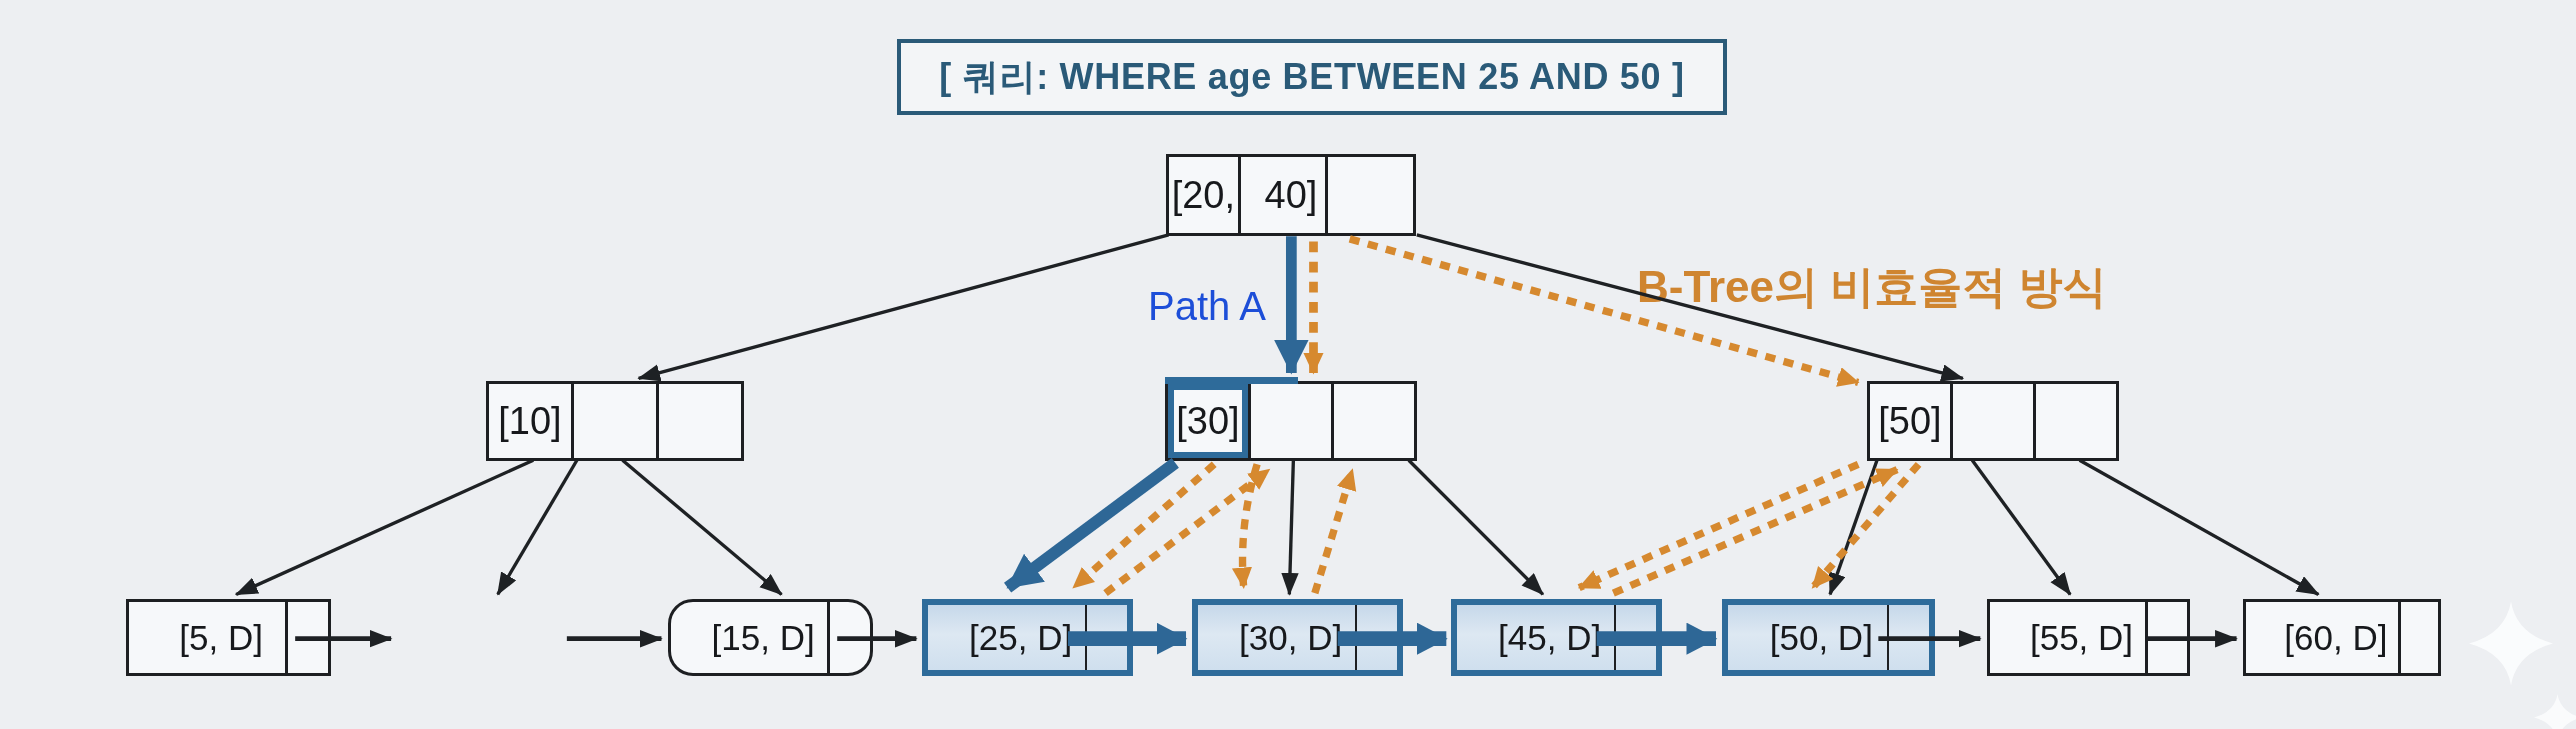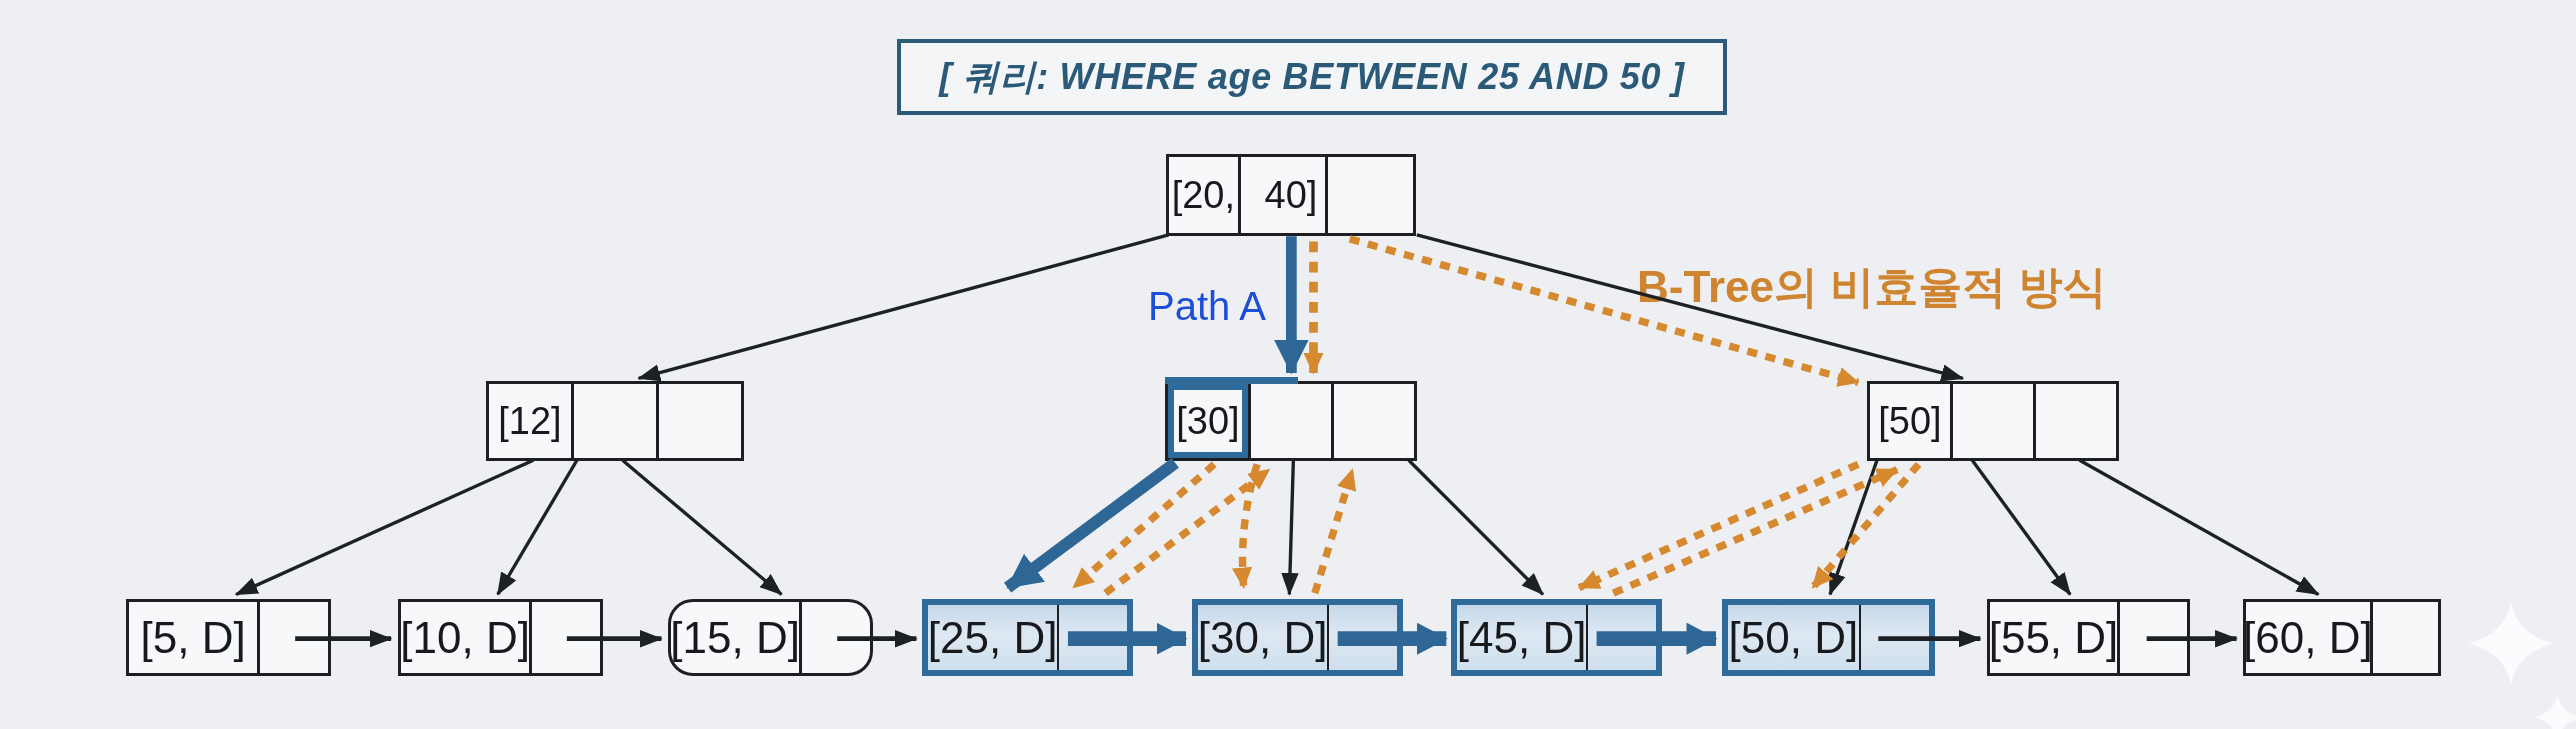--- a/index.html
+++ b/index.html
@@ -8,21 +8,20 @@
     background:#edeff2;
     font-family:"Liberation Sans", sans-serif;
     color:#17191c;
   }
   
   .title-box{
     position:absolute;left:897px;top:39px;width:830px;height:76px;
     border:4px solid #2a5a78;background:#f3f5f7;
     display:flex;align-items:center;justify-content:center;
     box-sizing:border-box;
-    font-style:italic;
   }
   .title-box span{
     font-size:36px;font-weight:600;color:#2a5a78;letter-spacing:0.7px;white-space:nowrap;
   }
   
   .inode{
     position:absolute;display:flex;box-sizing:border-box;
     border:3.4px solid #1d1f22;background:#f6f8fa;
   }
   .inode .cell{
@@ -34,21 +33,21 @@
   .inode .cell.hl-cell{box-shadow:inset 0 0 0 6px #2e6b9a;}
   .blue-top-bar{position:absolute;background:#2e6b9a;}
   
   .leaf{
     position:absolute;top:599px;height:77px;display:flex;box-sizing:border-box;
     border:3.4px solid #1d1f22;background:#f6f8fa;
   }
   .leaf .leaf-main{
     width:66%;display:flex;align-items:center;justify-content:center;
     border-right:3.4px solid #1d1f22;box-sizing:border-box;
-    font-size:44px;font-weight:500;white-space:nowrap;
+    font-size:35px;font-weight:500;white-space:nowrap;margin-left:28px;
   }
   .leaf .leaf-ptr{flex:1;}
   .leaf.hl{
     border:6px solid #2e6b9a;
     background:linear-gradient(180deg,#c6d8ea 0%,#dde8f2 45%,#cfdfee 100%);
   }
   .leaf.hl .leaf-main{border-right:2.7px solid #1d1f22;background:transparent;}
   
   .path-a-label{
     position:absolute;left:1148px;top:284px;
@@ -78,44 +77,40 @@
     <span>[ 쿼리: WHERE age BETWEEN 25 AND 50 ]</span>
   </div>
 
   <div class="inode" style="left:1166px;top:154px;width:250px;height:82px;gap:16px;">
     <div class="cell">[20,</div>
     <div class="cell">40]</div>
     <div class="cell"></div>
   </div>
 
   <div class="inode" style="left:486px;top:381px;width:258px;height:80px;">
-    <div class="cell">[12]</div>
+    <div class="cell">[10]</div>
     <div class="cell"></div>
     <div class="cell"></div>
   </div>
 
   <div class="inode" style="left:1165px;top:381px;width:252px;height:80px;">
     <div class="cell hl-cell">[30]</div>
     <div class="cell"></div>
     <div class="cell"></div>
   </div>
   <div class="blue-top-bar" style="left:1165px;top:377px;width:133px;height:6.7px;"></div>
 
   <div class="inode" style="left:1845px;top:381px;width:252px;height:80px;margin-left:22px;">
     <div class="cell">[50]</div>
     <div class="cell"></div>
     <div class="cell"></div>
   </div>
 
   <div class="leaf" style="left:126px;width:205px;">
     <div class="leaf-main">[5, D]</div>
-    <div class="leaf-ptr"></div>
-  </div>
-  <div class="leaf" style="left:398px;width:205px;">
-    <div class="leaf-main">[10, D]</div>
     <div class="leaf-ptr"></div>
   </div>
   <div class="leaf" style="left:668px;width:205px;border-radius:25px;">
     <div class="leaf-main">[15, D]</div>
     <div class="leaf-ptr"></div>
   </div>
   <div class="leaf hl" style="left:922px;width:211px;">
     <div class="leaf-main">[25, D]</div>
     <div class="leaf-ptr"></div>
   </div>

